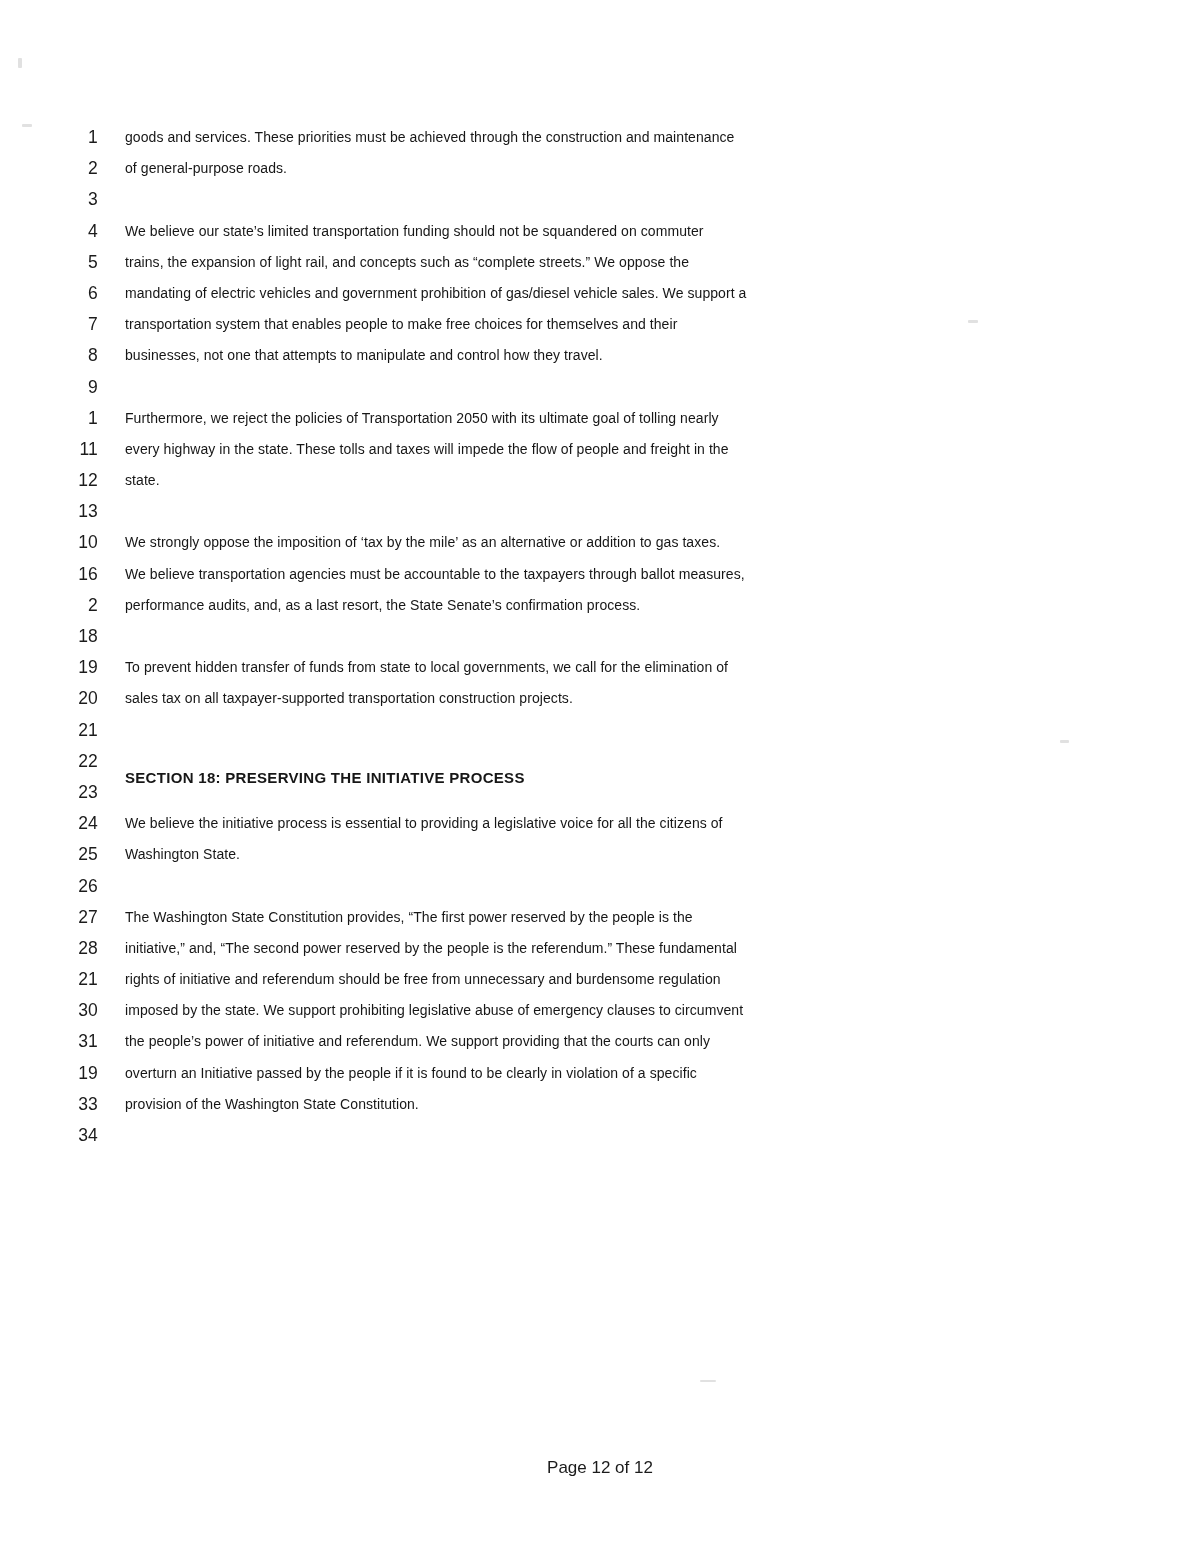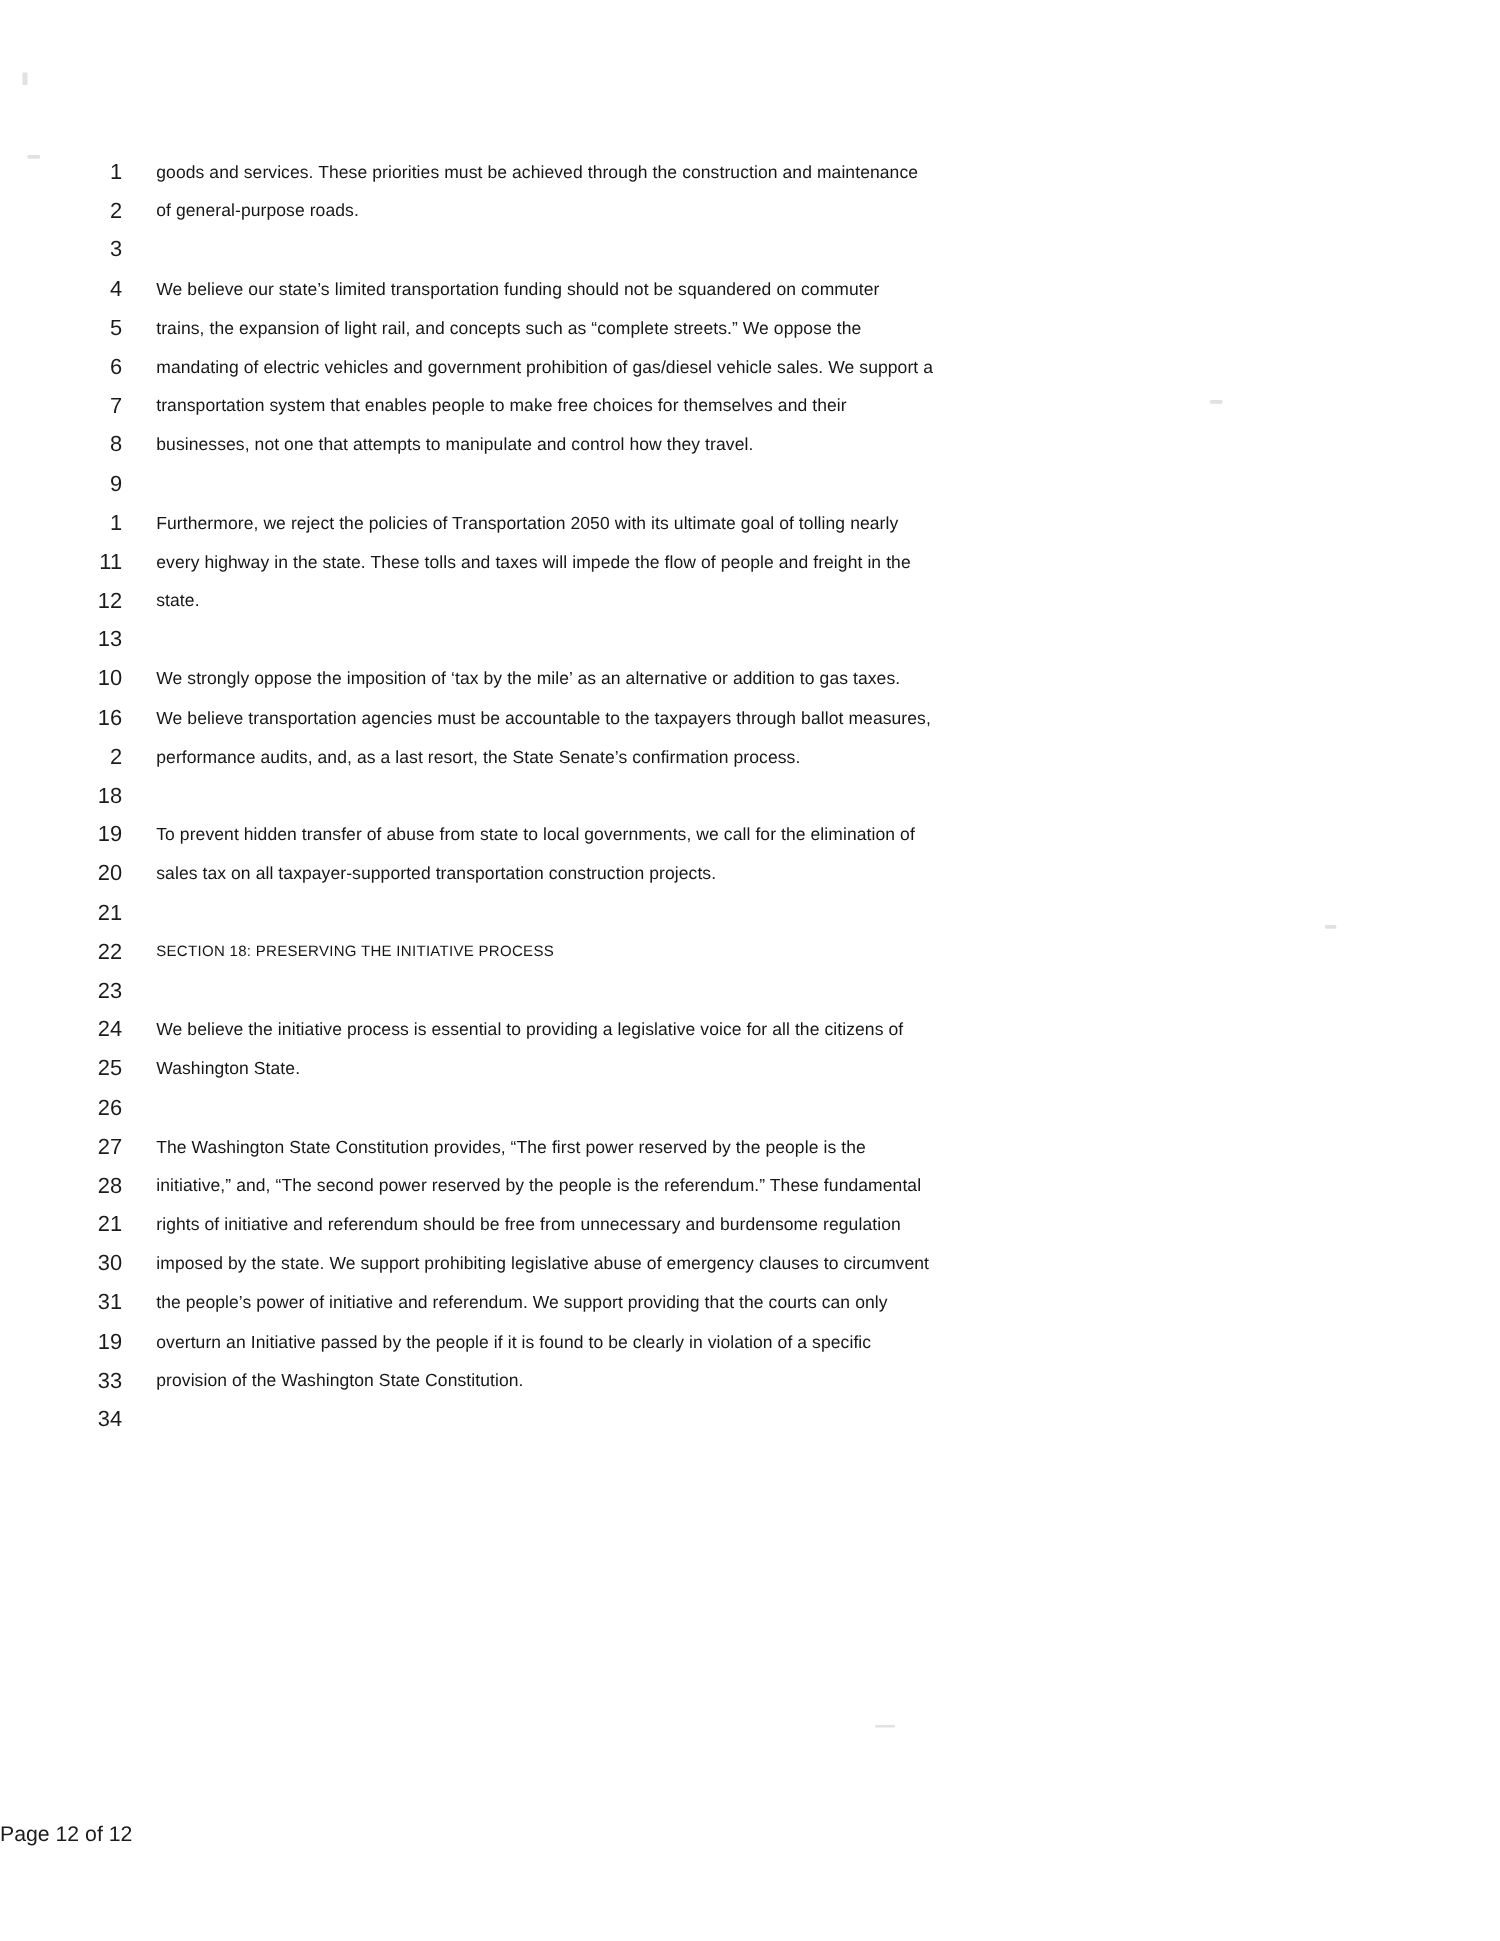--- a/index.html
+++ b/index.html
@@ -54,30 +54,31 @@
   .line-text {
     flex: 1 1 auto;
     padding-left: 27px;
     font-size: 14px;
     line-height: 31.2px;
     color: #161616;
     white-space: pre-wrap;
     letter-spacing: 0.005em;
   }
   .line-text.heading {
-    font-weight: normal;
-    font-size: 12px;
+    font-weight: bold;
+    font-size: 15px;
     letter-spacing: 0.02em;
+    margin-top: 16px;
   }
   .footer {
     position: absolute;
     left: 0;
     top: 1458px;
     width: 1200px;
-    text-align: left;
+    text-align: center;
     font-size: 17px;
     color: #1b1b1b;
   }
 </style>
 </head>
 <body>
 
 <div class="page">
 
   <div class="artifact a1"></div>
@@ -150,21 +151,21 @@
       <div class="line-row">
         <div class="line-num">2</div>
         <div class="line-text">performance audits, and, as a last resort, the State Senate’s confirmation process.</div>
       </div>
       <div class="line-row">
         <div class="line-num">18</div>
         <div class="line-text"></div>
       </div>
       <div class="line-row">
         <div class="line-num">19</div>
-        <div class="line-text">To prevent hidden transfer of abuse from state to local governments, we call for the elimination of</div>
+        <div class="line-text">To prevent hidden transfer of funds from state to local governments, we call for the elimination of</div>
       </div>
       <div class="line-row">
         <div class="line-num">20</div>
         <div class="line-text">sales tax on all taxpayer-supported transportation construction projects.</div>
       </div>
       <div class="line-row">
         <div class="line-num">21</div>
         <div class="line-text"></div>
       </div>
       <div class="line-row">

